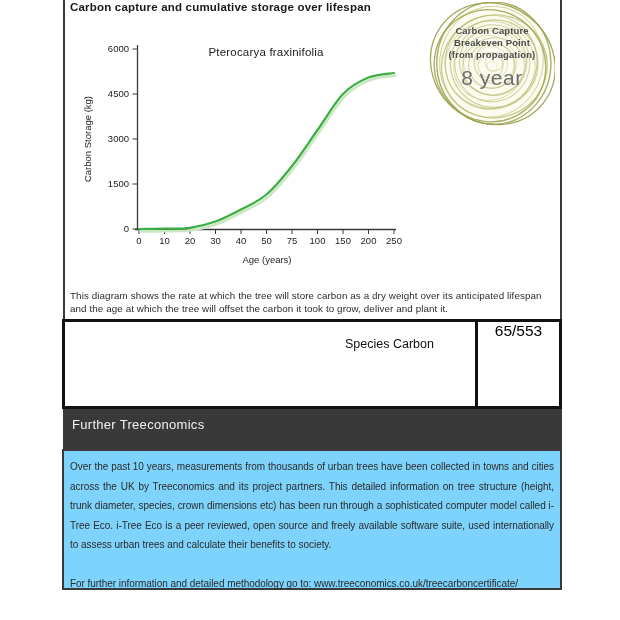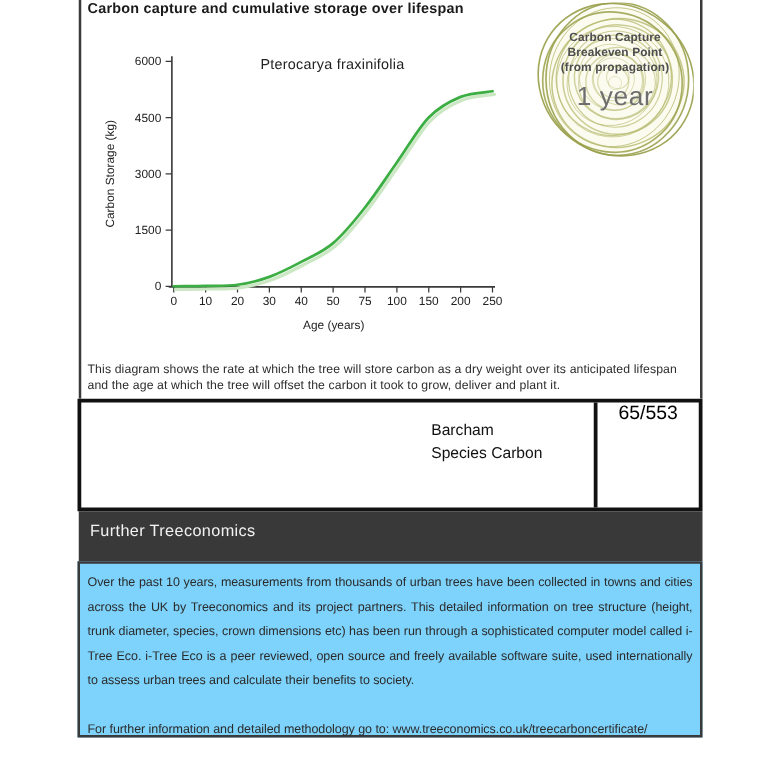--- a/index.html
+++ b/index.html
@@ -135,31 +135,30 @@
           <ellipse cx="65.38714745730681" cy="64.38779625226081" rx="52.94452416707758" ry="51.25225422454454" fill="none" stroke="#b6ba6e" stroke-width="1.2" opacity="0.80" transform="rotate(158 65.38714745730681 64.38779625226081)"></ellipse>
           <ellipse cx="62.46298646355169" cy="59.73795322147788" rx="51.62347924600496" ry="55.82394075049496" fill="none" stroke="#b6ba6e" stroke-width="0.7" opacity="0.83" transform="rotate(15 62.46298646355169 59.73795322147788)"></ellipse>
           <ellipse cx="60.96007428988961" cy="63.70231070054176" rx="56.66261380642504" ry="55.197917821811394" fill="none" stroke="#9aa14c" stroke-width="1.3" opacity="0.86" transform="rotate(52 60.96007428988961 63.70231070054176)"></ellipse>
           <ellipse cx="64.85598693495893" cy="61.18402341568741" rx="61.01328790594397" ry="57.05522045025708" fill="none" stroke="#9aa14c" stroke-width="1.3" opacity="0.89" transform="rotate(89 64.85598693495893 61.18402341568741)"></ellipse>
           <ellipse cx="63.83988328549601" cy="61.77309269628872" rx="59.21018451313794" ry="63.911690800386516" fill="none" stroke="#9aa14c" stroke-width="1.3" opacity="0.92" transform="rotate(126 63.83988328549601 61.77309269628872)"></ellipse>
         </svg>
       <div class="badge-text">
         <div class="b-line">Carbon Capture</div>
         <div class="b-line">Breakeven Point</div>
         <div class="b-line">(from propagation)</div>
-        <div class="badge-value">1 year</div>
+        <div class="badge-value">8 year</div>
       </div>
     </div>
 
     <div class="caption">This diagram shows the rate at which the tree will store carbon as a dry weight over its anticipated lifespan and the age at which the tree will offset the carbon it took to grow, deliver and plant it.</div>
   </div>
 
   <div class="ranking-row">
     <div class="ranking-left">
       <div class="ranking-label">
-        <div>Barcham</div>
         <div>Species Carbon</div>
       </div>
     </div>
     <div class="ranking-right">
       <span>65/553</span>
     </div>
   </div>
 
   <div class="further-bar">Further Treeconomics</div>
 

